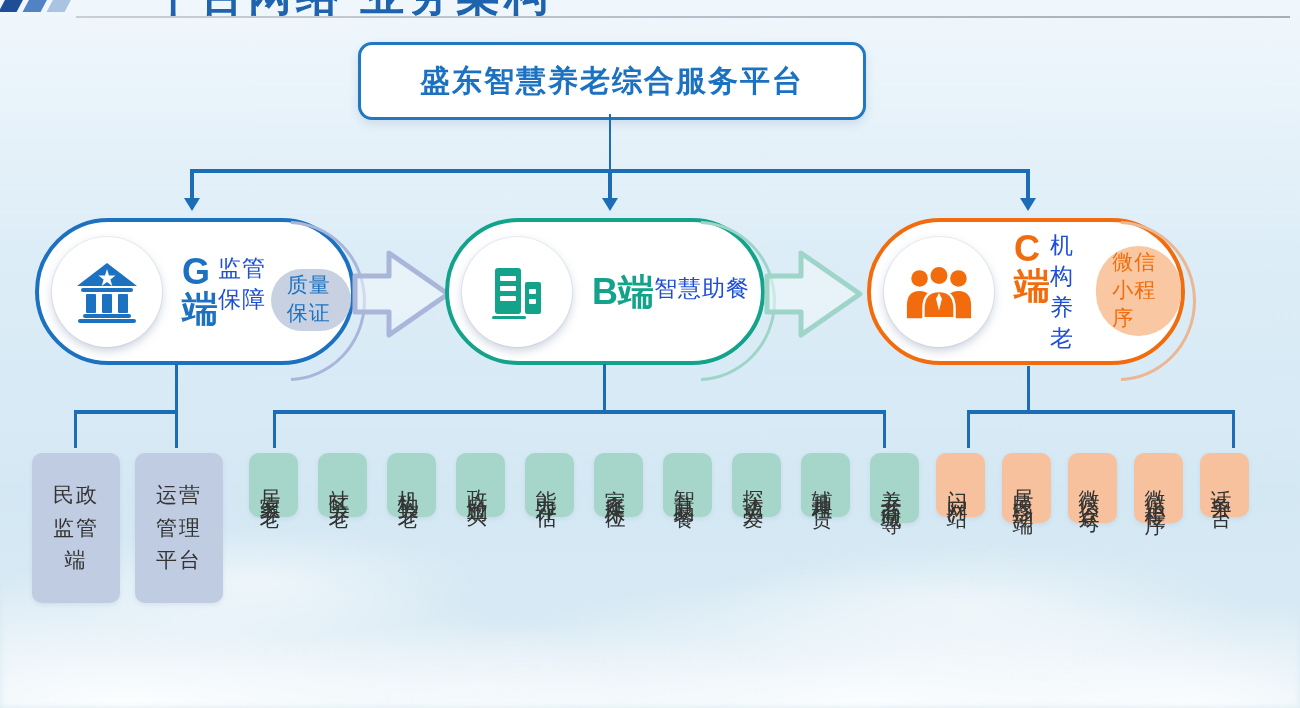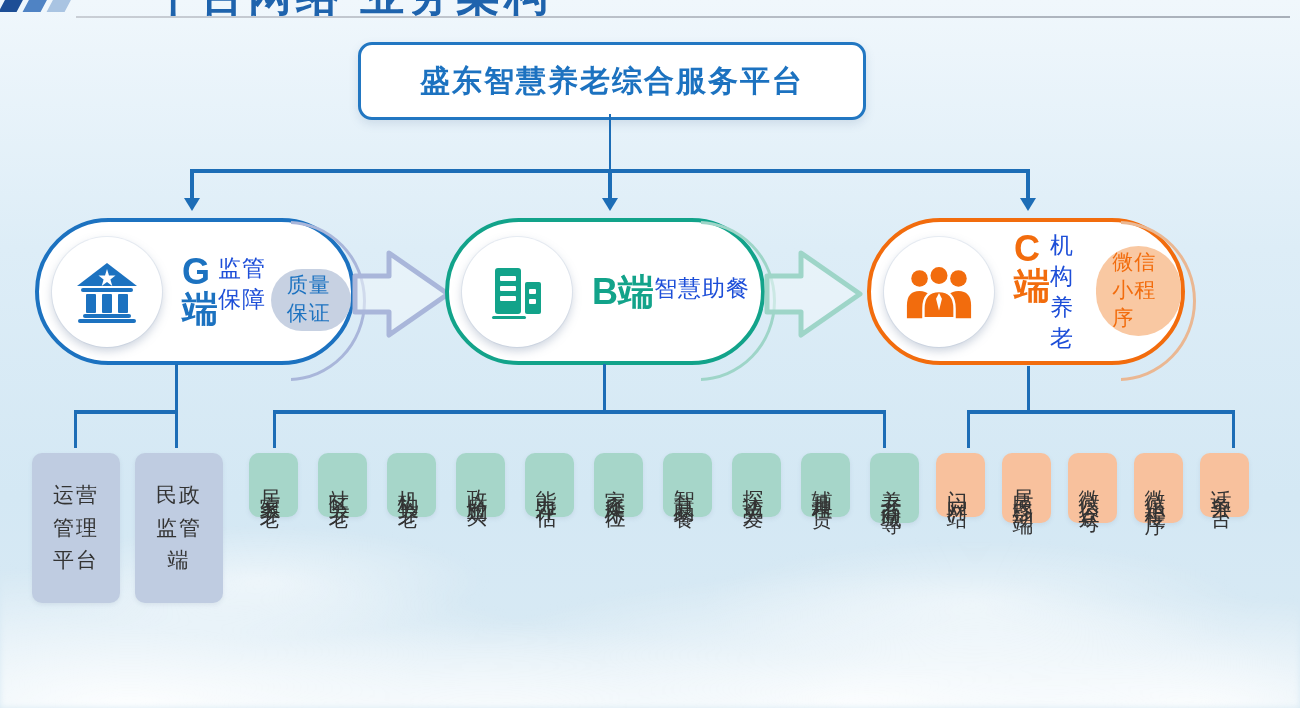--- a/index.html
+++ b/index.html
@@ -181,22 +181,22 @@
   <div class="ln" style="left:273px;top:410px;width:613px;height:4px;"></div>
   <div class="ln" style="left:273px;top:410px;width:3px;height:38px;"></div>
   <div class="ln" style="left:883px;top:410px;width:3px;height:38px;"></div>
 
   <div class="ln" style="left:1027px;top:366px;width:3px;height:48px;"></div>
   <div class="ln" style="left:967px;top:410px;width:268px;height:4px;"></div>
   <div class="ln" style="left:967px;top:410px;width:3px;height:38px;"></div>
   <div class="ln" style="left:1232px;top:410px;width:3px;height:38px;"></div>
 
   <div class="kids kids-g" style="--accent: #1c72c0; --badge-bg: #c7d1e2; --echo: #a9b6da; --child-bg: #bfcce1;">
+      <div class="kid">民政监管端</div>
       <div class="kid">运营管理平台</div>
-      <div class="kid">民政监管端</div>
     </div>
   <div class="kids kids-v kids-b" style="--accent: #12a38a; --badge-bg: #abd9cb; --echo: #9ed5c8; --child-bg: #a6d6c9;">
       <div class="kid">居家养老</div>
       <div class="kid">社区养老</div>
       <div class="kid">机构养老</div>
       <div class="kid">政府购买</div>
       <div class="kid">能力评估</div>
       <div class="kid">家庭床位</div>
       <div class="kid">智慧助餐</div>
       <div class="kid">探访关爱</div>

